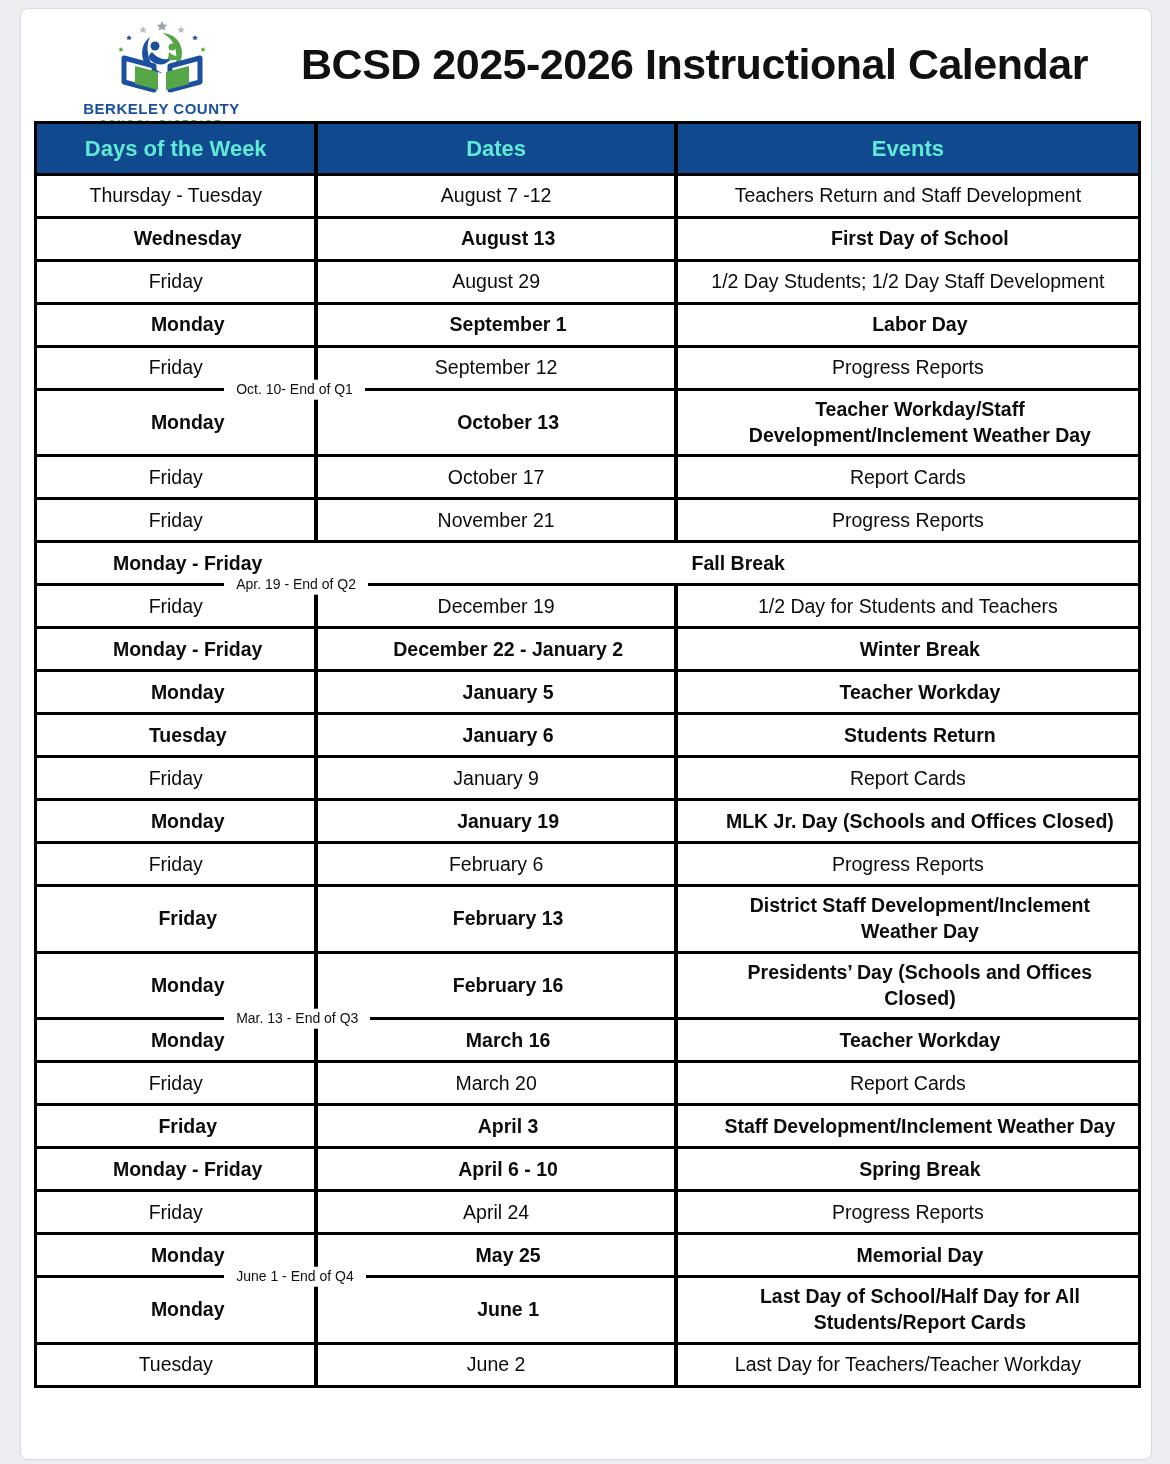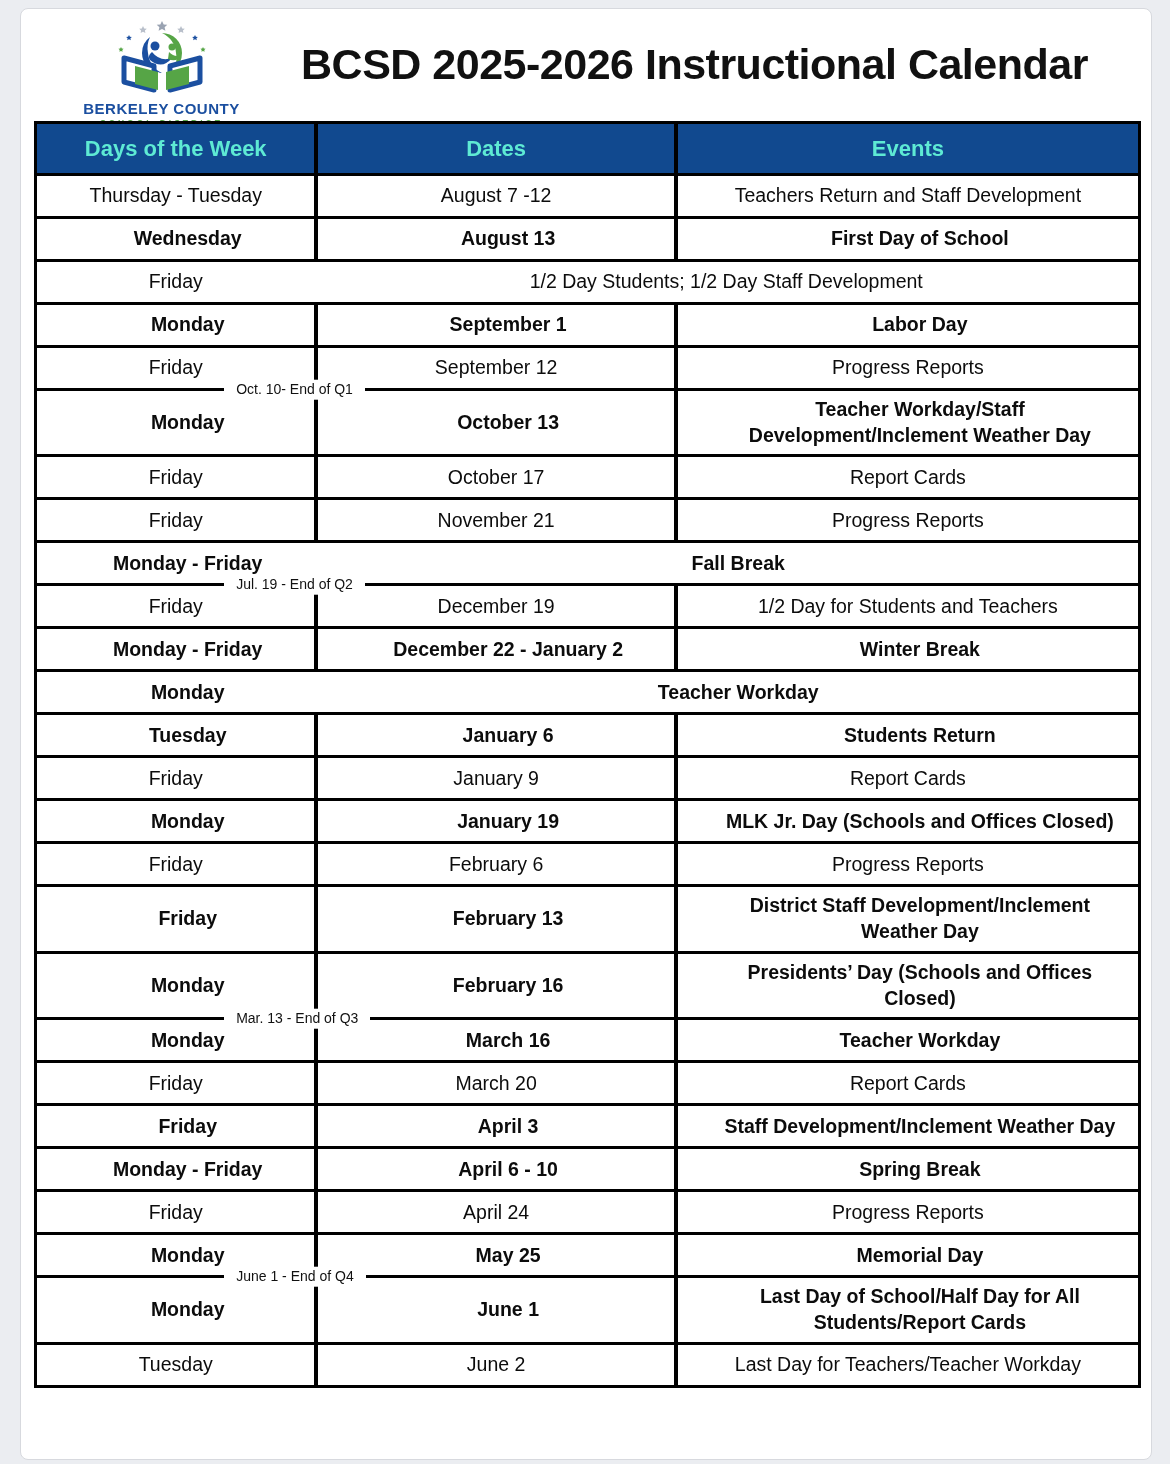--- a/index.html
+++ b/index.html
@@ -119,20 +119,21 @@
           <div class="tcell c1">August 7 -12</div>
           <div class="tcell c2">Teachers Return and Staff Development</div>
         </div>
         <div class="trow bold">
           <div class="tcell c0">Wednesday</div>
           <div class="tcell c1">August 13</div>
           <div class="tcell c2">First Day of School</div>
         </div>
         <div class="trow">
           <div class="tcell c0">Friday</div>
+          <div class="tcell c1">August 29</div>
           <div class="tcell c2">1/2 Day Students; 1/2 Day Staff Development</div>
         </div>
         <div class="trow bold">
           <div class="tcell c0">Monday</div>
           <div class="tcell c1">September 1</div>
           <div class="tcell c2">Labor Day</div>
         </div>
         <div class="trow">
           <div class="tcell c0">Friday</div>
           <div class="tcell c1">September 12</div>
@@ -152,32 +153,33 @@
         <div class="trow">
           <div class="tcell c0">Friday</div>
           <div class="tcell c1">November 21</div>
           <div class="tcell c2">Progress Reports</div>
         </div>
         <div class="trow bold">
           <div class="tcell c0">Monday - Friday</div>
           <div class="tcell c2">Fall Break</div>
         </div>
         <div class="trow">
-          <span class="qmarker">Jul. 19 - End of Q2</span>
+          <span class="qmarker">Apr. 19 - End of Q2</span>
           <div class="tcell c0">Friday</div>
           <div class="tcell c1">December 19</div>
           <div class="tcell c2">1/2 Day for Students and Teachers</div>
         </div>
         <div class="trow bold">
           <div class="tcell c0">Monday - Friday</div>
           <div class="tcell c1">December 22 - January 2</div>
           <div class="tcell c2">Winter Break</div>
         </div>
         <div class="trow bold">
           <div class="tcell c0">Monday</div>
+          <div class="tcell c1">January 5</div>
           <div class="tcell c2">Teacher Workday</div>
         </div>
         <div class="trow bold">
           <div class="tcell c0">Tuesday</div>
           <div class="tcell c1">January 6</div>
           <div class="tcell c2">Students Return</div>
         </div>
         <div class="trow">
           <div class="tcell c0">Friday</div>
           <div class="tcell c1">January 9</div>

